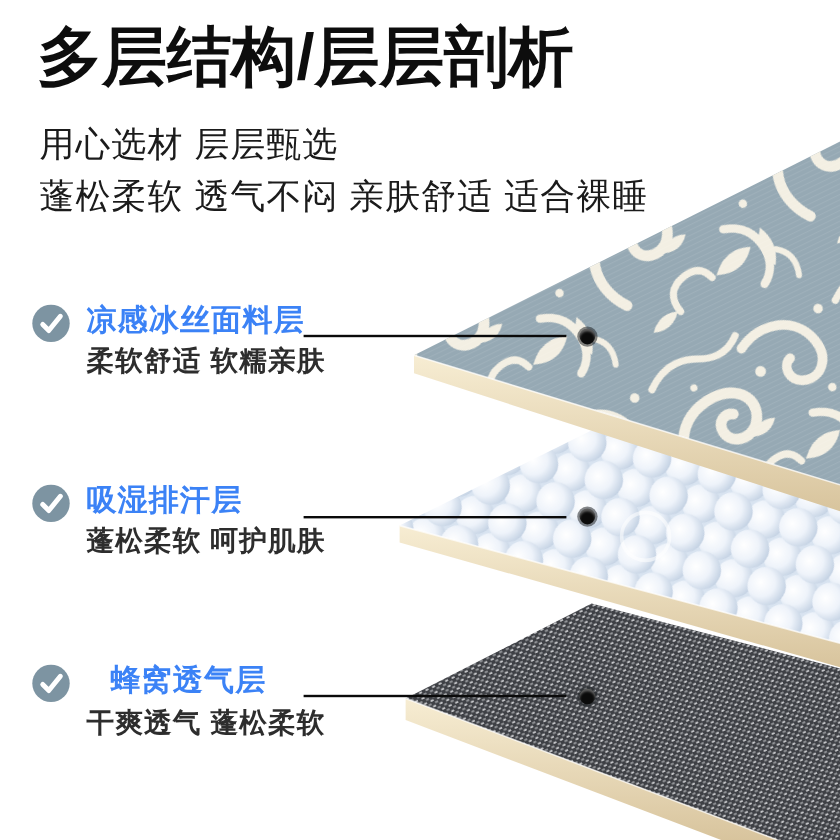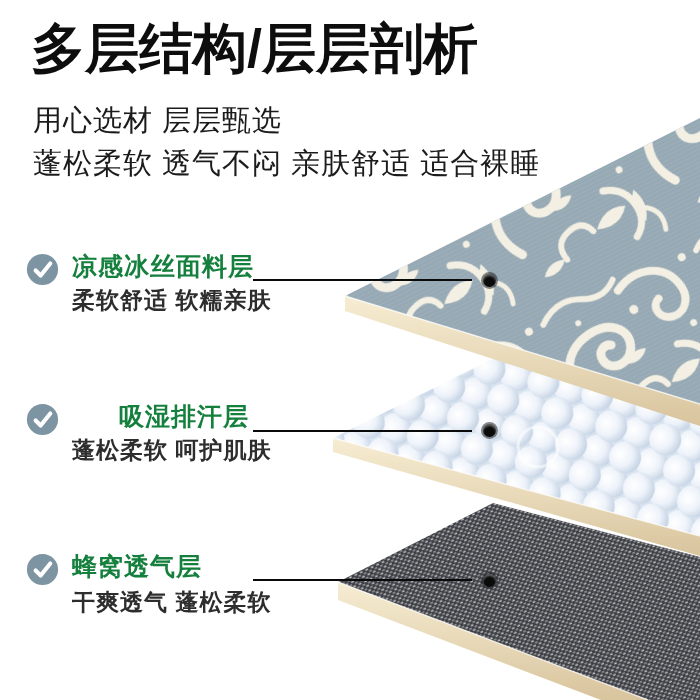--- a/index.html
+++ b/index.html
@@ -19,29 +19,29 @@
     position:absolute; left:33px; z-index:3;
     font-size:29px; font-weight:500; color:#1b1b1b;
     letter-spacing:1px; white-space:nowrap;
   }
   .hdr-sub.s1 { top:101px; }
   .hdr-sub.s2 { top:144px; }
 
   .badge { position:absolute; left:26px; width:33px; height:33px; z-index:3; }
   .l-title {
     position:absolute; left:72px; z-index:3;
-    font-size:25px; font-weight:700; color:#15803d; letter-spacing:1px; white-space:nowrap;
+    font-size:25px; font-weight:700; color:#3b82f6; letter-spacing:1px; white-space:nowrap;
   }
   .l-desc {
     position:absolute; left:72px; z-index:3;
     font-size:23px; font-weight:700; color:#2d2d2d; letter-spacing:1px; white-space:nowrap;
   }
   .b1 .badge { top:253px; } .b1 .l-title { top:250px; } .b1 .l-desc { top:285px; }
-  .b2 .badge { top:403px; } .b2 .l-title { top:400px;margin-left:47px; } .b2 .l-desc { top:435px; }
-  .b3 .badge { top:553px; } .b3 .l-title { top:550px; } .b3 .l-desc { top:587px; }
+  .b2 .badge { top:403px; } .b2 .l-title { top:400px; } .b2 .l-desc { top:435px; }
+  .b3 .badge { top:553px; } .b3 .l-title { top:550px;margin-left:20px; } .b3 .l-desc { top:587px; }
 
   .conn {
     position:absolute; left:253px; width:219px; height:2px;
     background:#0a0a0a; z-index:4;
   }
   .conn.c1 { top:279px; } .conn.c2 { top:430px; } .conn.c3 { top:579px; }
   .dot {
     position:absolute; left:483px; width:13px; height:13px; border-radius:50%;
     background:#0b0b0b; z-index:4;
     box-shadow:0 0 0 2px rgba(35,38,42,.55), inset 0 2px 2px rgba(255,255,255,.35);

